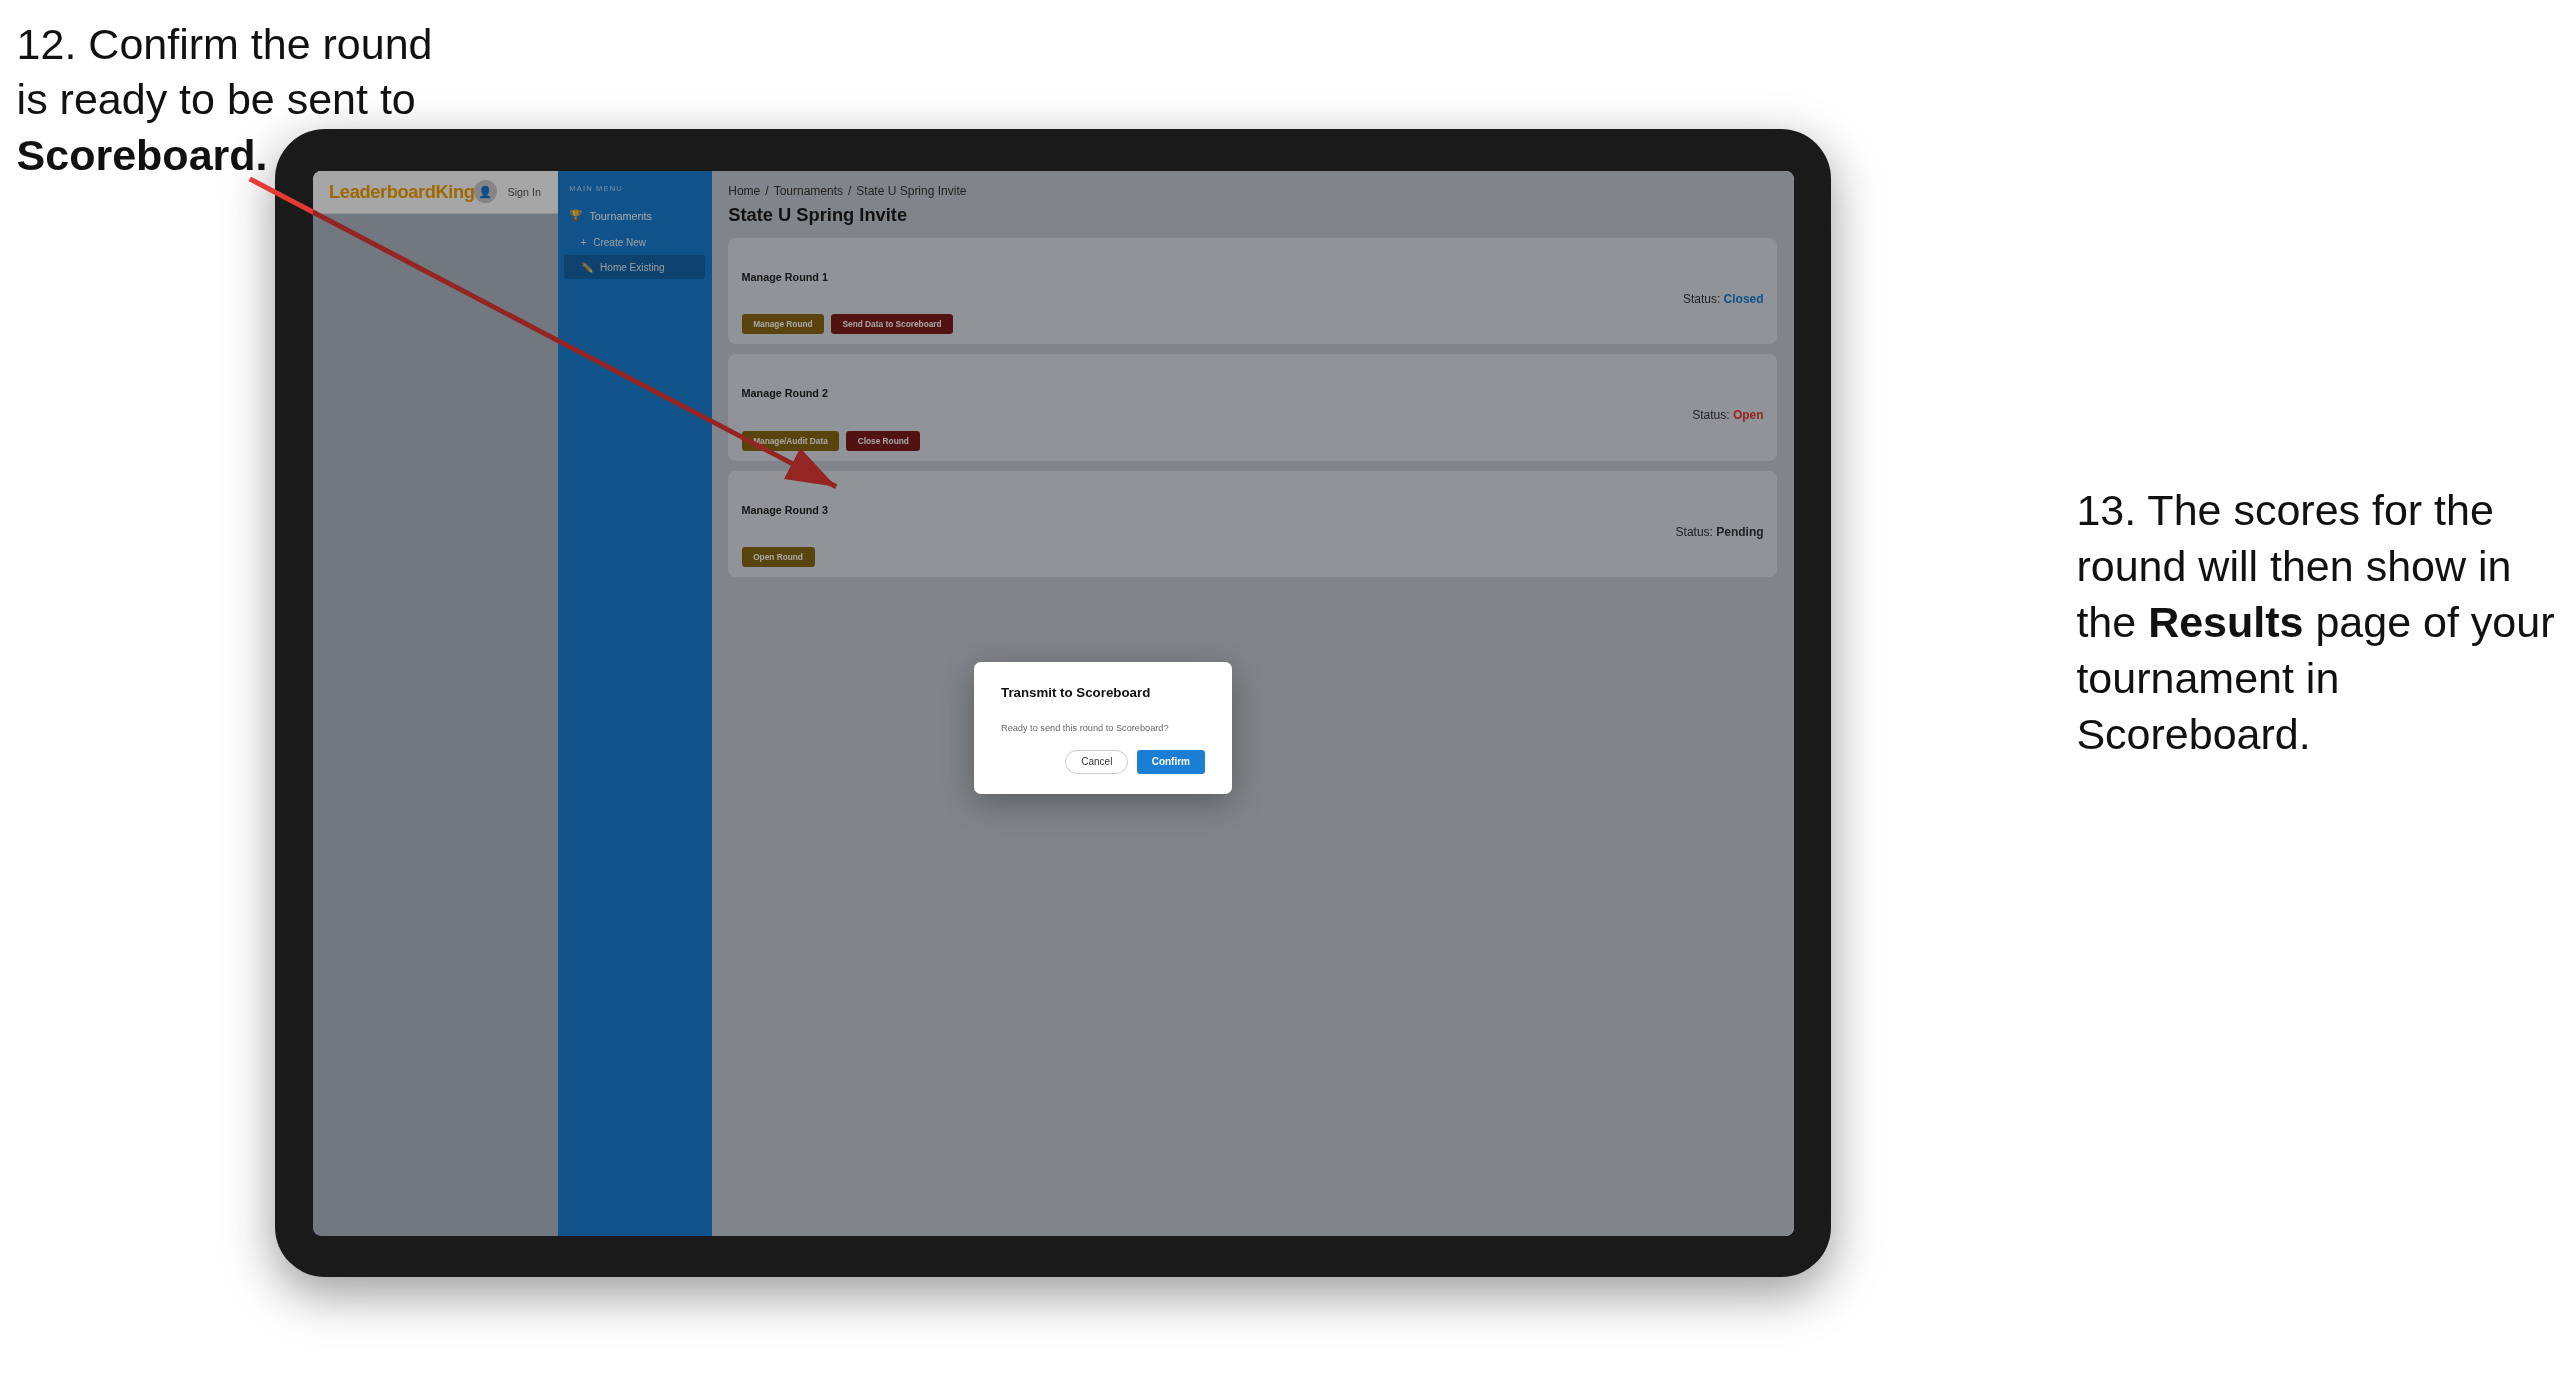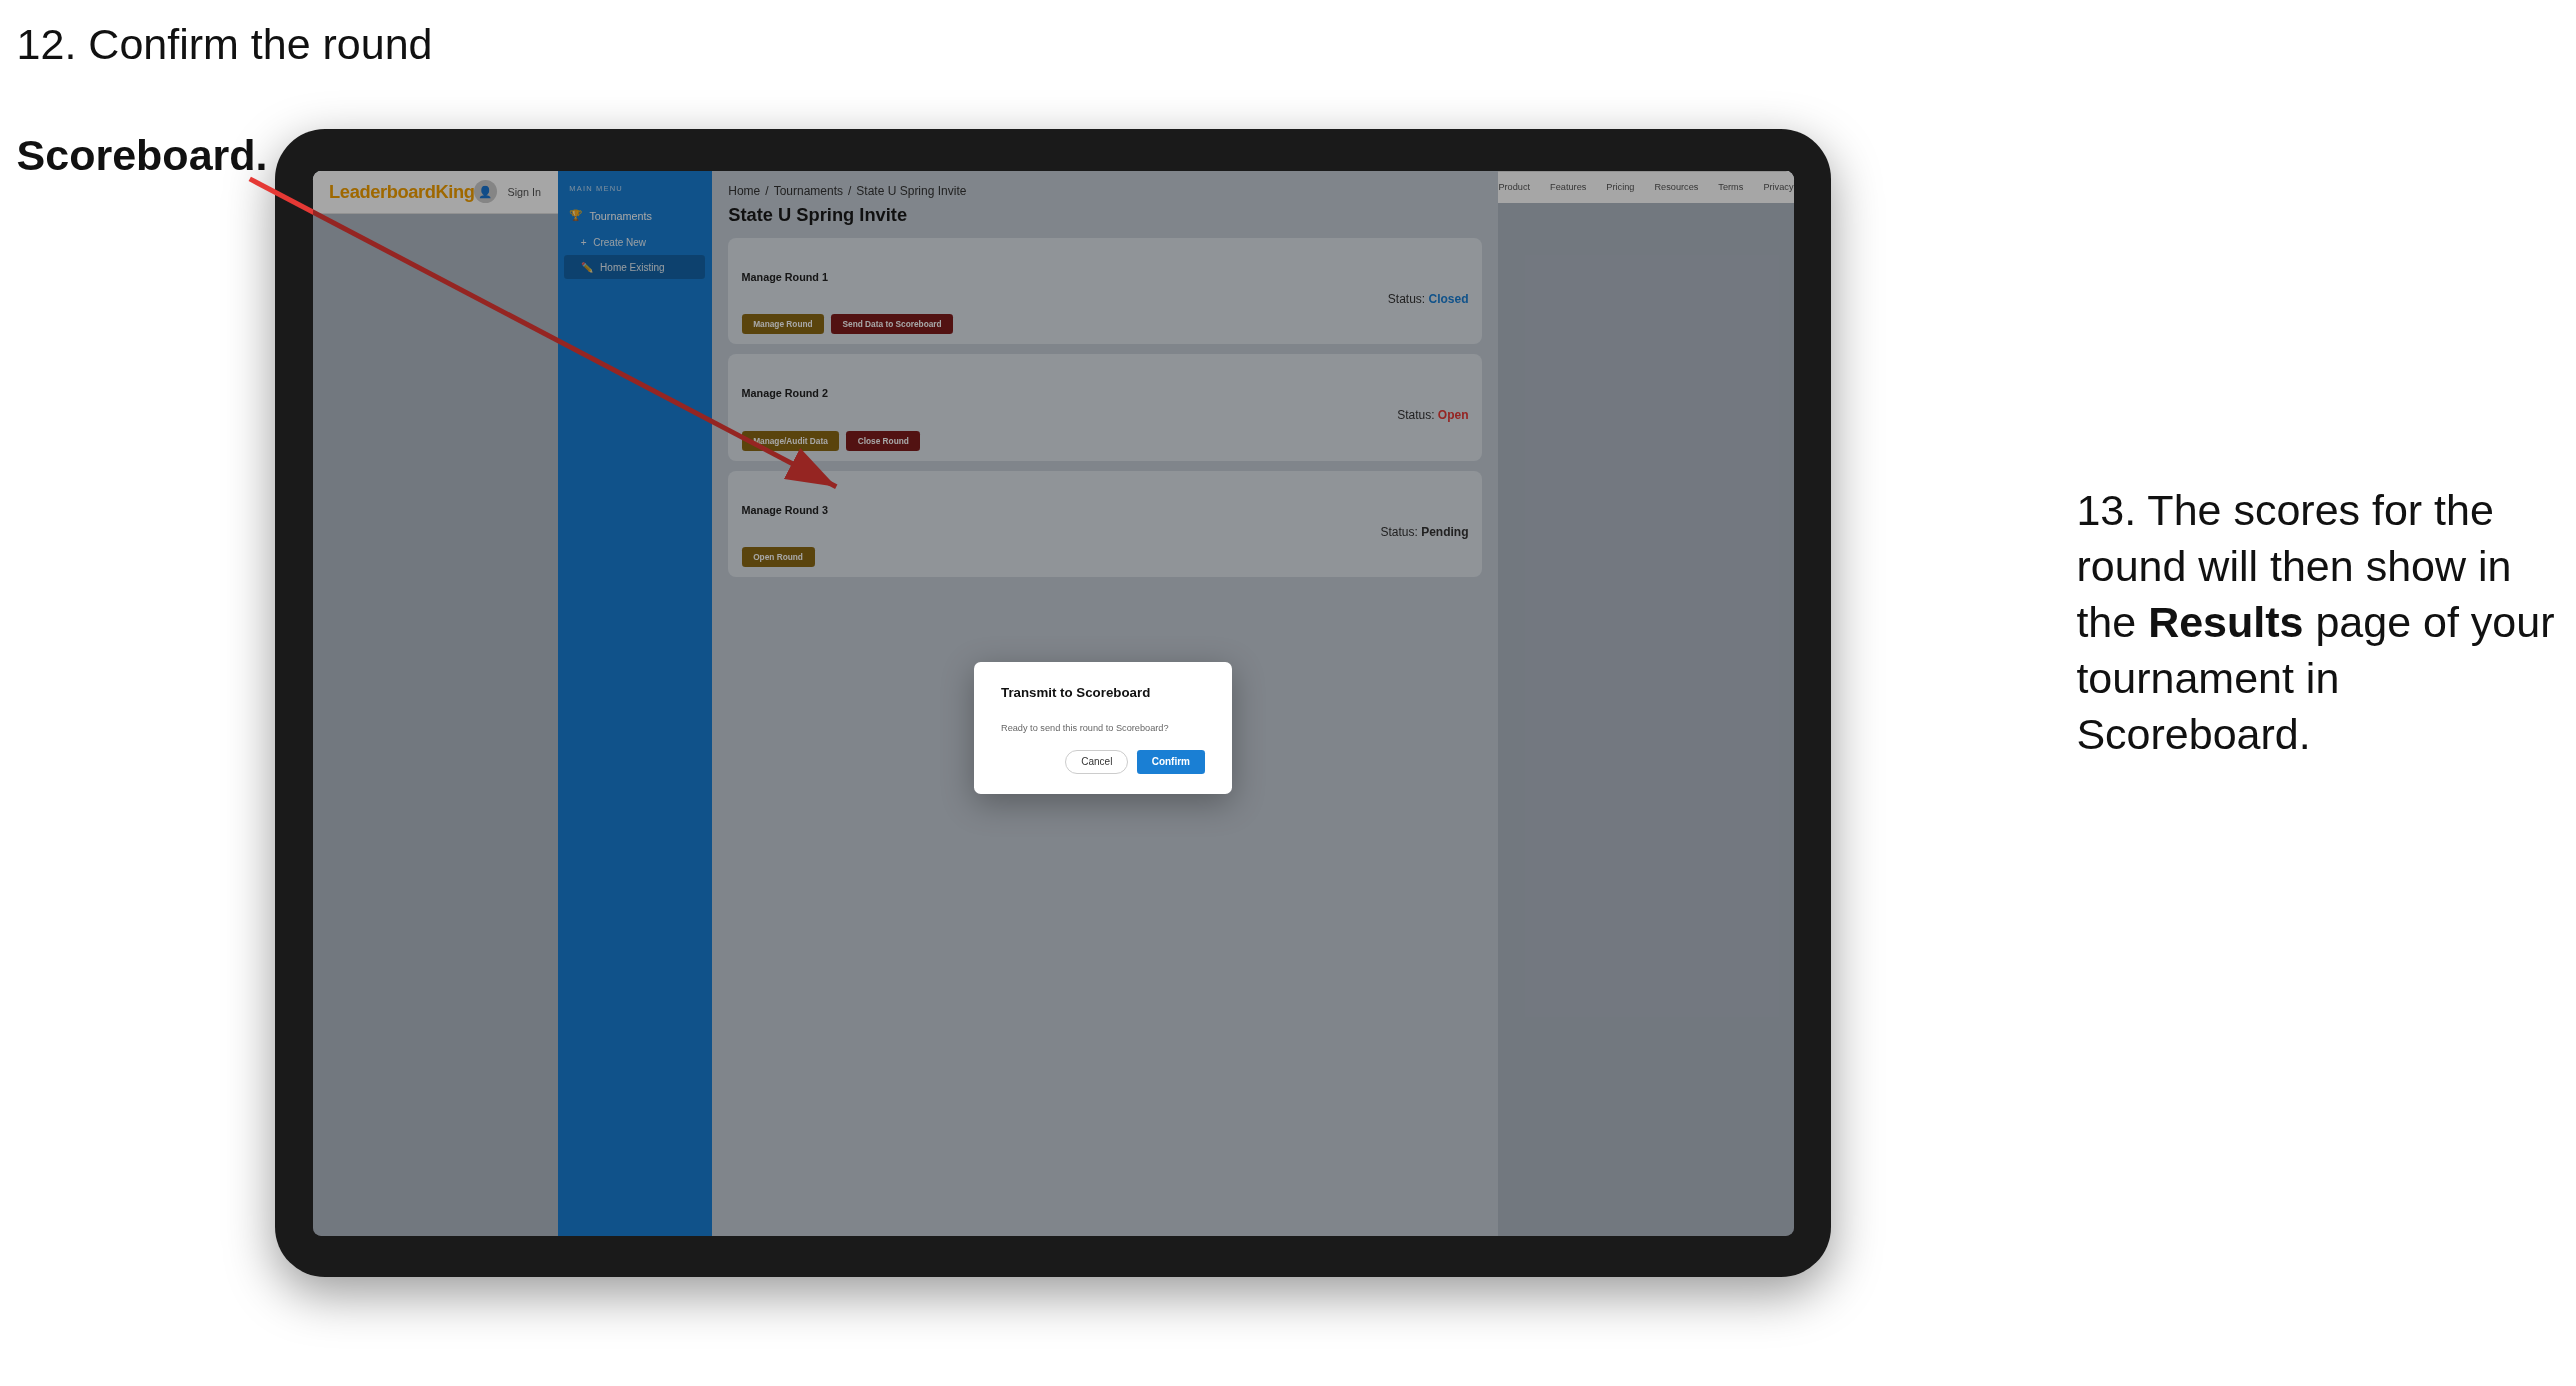--- a/index.html
+++ b/index.html
@@ -323,21 +323,21 @@
       font-size: 10px;
       cursor: pointer;
       font-weight: 600;
     }
   </style>
 </head>
 <body>
 
 <div class="annotation-top">
   <span>12.</span> <span>Confirm the round</span><br>
-  <br>
+  <span>is ready to be sent to</span><br>
   <strong>Scoreboard.</strong>
 </div>
 
 <div class="annotation-right">
   <span>13.</span> <span>The scores for the round will then show in the </span><strong>Results</strong><span> page of your tournament in Scoreboard.</span>
 </div>
 
 <svg class="arrow-svg" viewBox="0 0 3096 1666" width="2576" height="1386">
   <defs>
     <marker id="arrowhead" markerWidth="10" markerHeight="7" refX="10" refY="3.5" orient="auto">
@@ -437,24 +437,16 @@
             <div class="modal-subtitle">Ready to send this round to Scoreboard?</div>
             <div class="modal-actions">
               <button class="btn-cancel">Cancel</button>
               <button class="btn-confirm">Confirm</button>
             </div>
           </div>
         </div>
       </div>
     </div>
 
-    <div class="footer" id="footer-links">
-        <span style="cursor: pointer;">Product</span>
-        <span style="cursor: pointer;">Features</span>
-        <span style="cursor: pointer;">Pricing</span>
-        <span style="cursor: pointer;">Resources</span>
-        <span style="cursor: pointer;">Terms</span>
-        <span style="cursor: pointer;">Privacy</span>
-      </div>
 
   </div>
 </div>
 
 
 </body></html>

